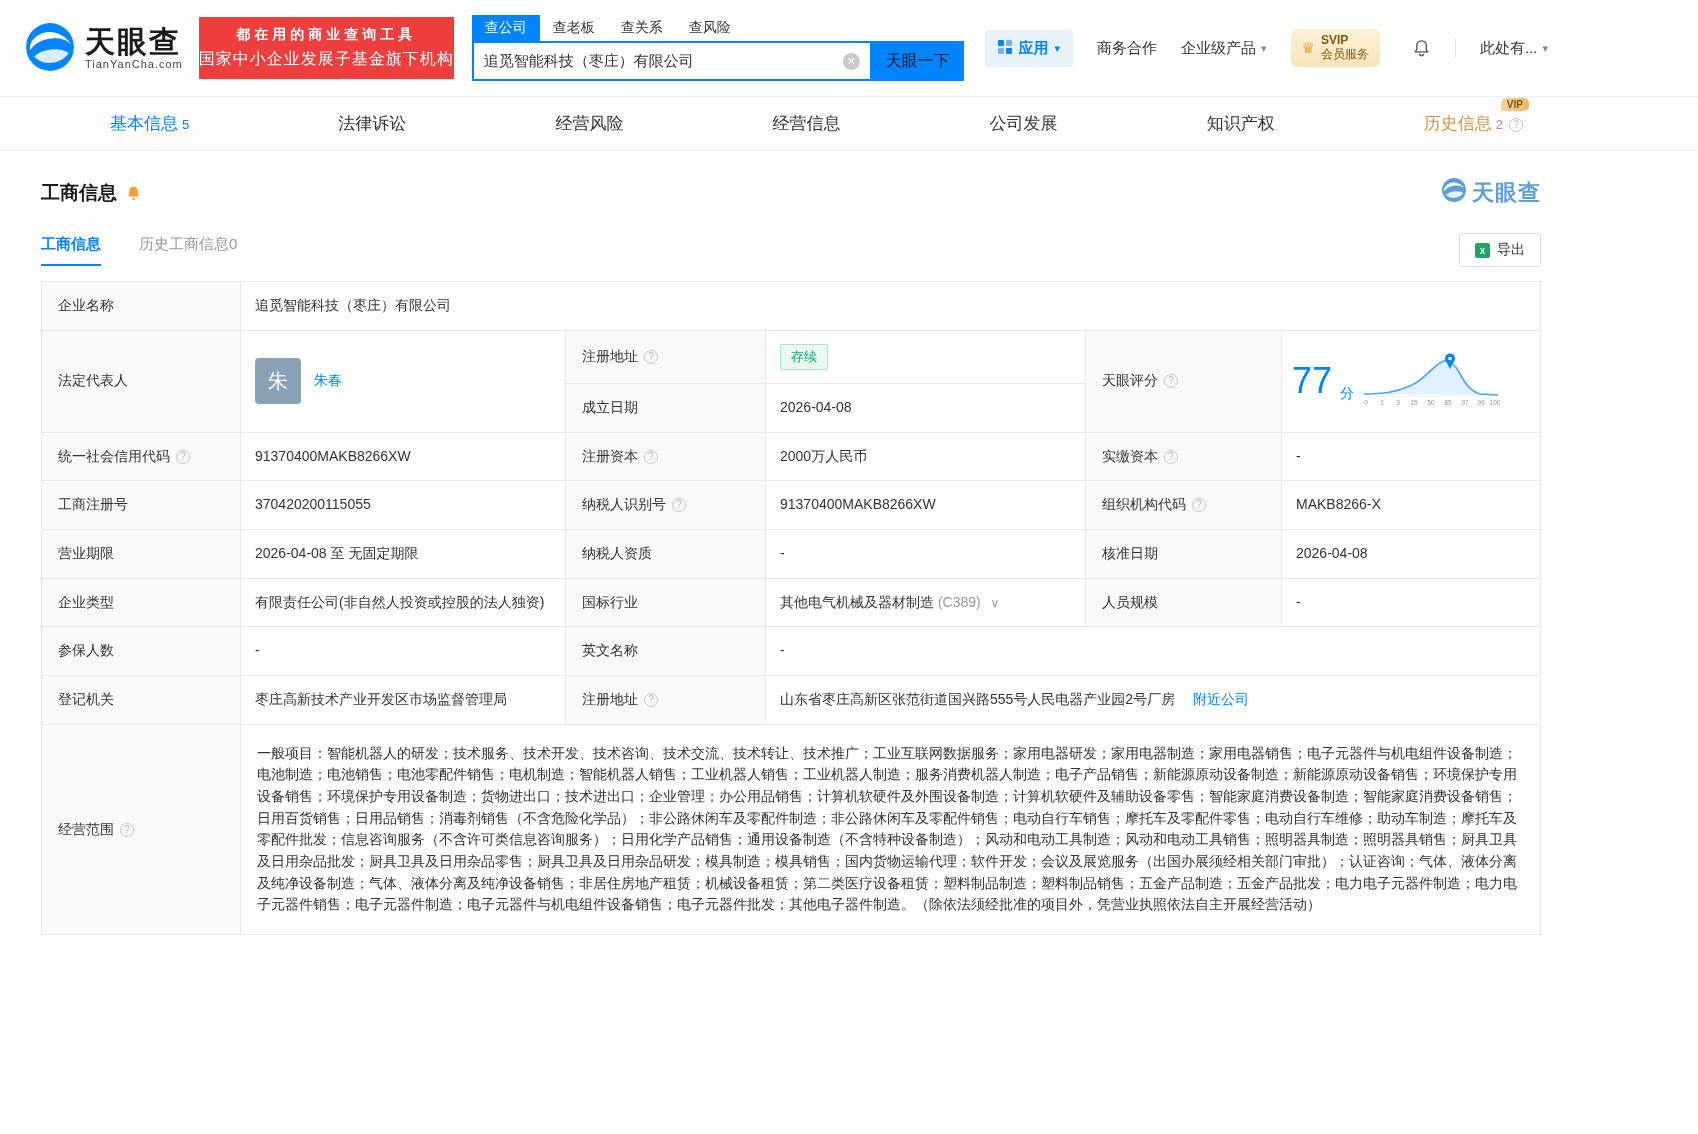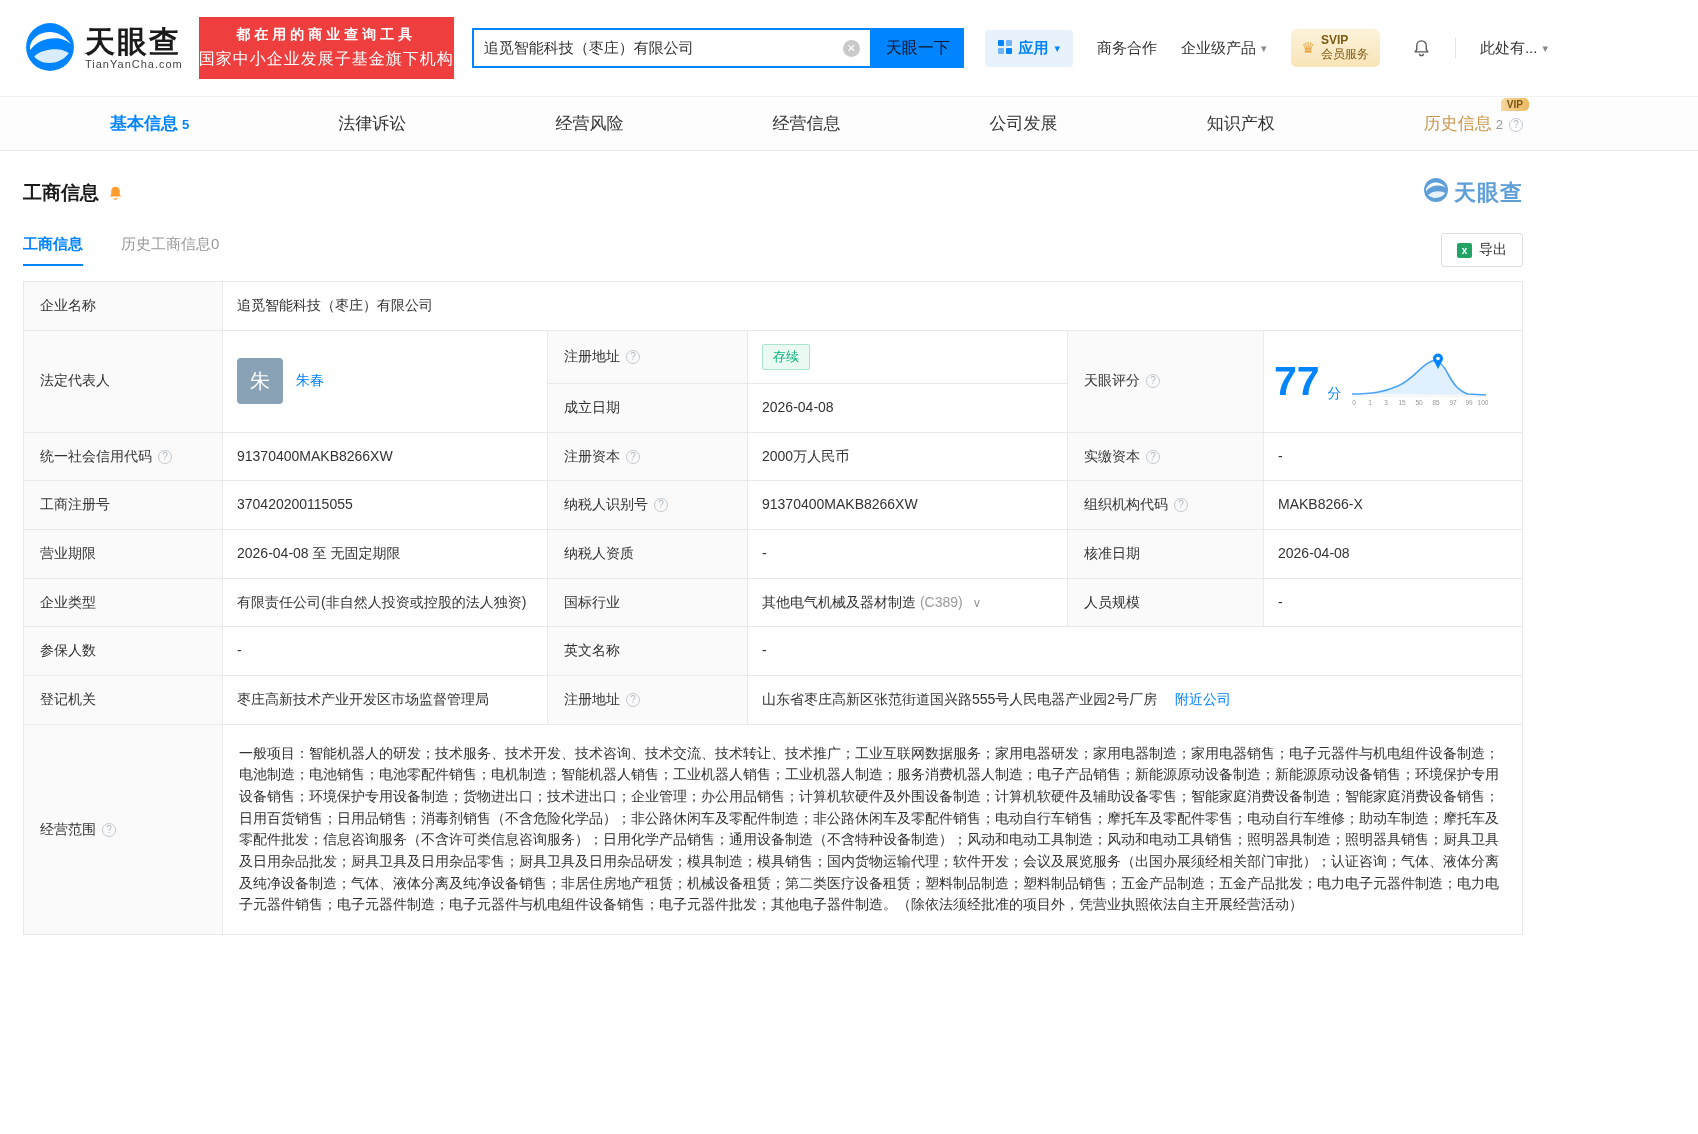--- a/index.html
+++ b/index.html
@@ -38,30 +38,30 @@
   .svip-badge { display:flex; align-items:center; gap:6px; background:linear-gradient(180deg,#fdf2da,#f8e4b8); border-radius:6px; padding:5px 11px; cursor:pointer; }
   .crown { color:#e8a33d; font-size:15px; }
   .svip-txt { line-height:1.15; font-size:12px; color:#7c5a12; font-weight:bold; }
   .svip-sub { font-weight:normal; }
   .hdr-divider { width:1px; height:20px; background:#e3e3e3; }
 
   
   .main-tabs { display:flex; justify-content:space-between; align-items:center; height:55px;
     padding:0 175px 0 110px; border-top:1px solid #f1f1f1; border-bottom:1px solid #ececec; background:#fdfdfe; }
   .main-tab { font-size:17px; color:#333; cursor:pointer; position:relative; }
-  .main-tab.active { color:#0084ff; font-weight:bold; }
+  .main-tab.active { color:#0084ff; font-weight:normal; }
   .main-tab.history { color:#c9974c; }
   .cnt { font-size:13px; margin-left:4px; }
   .cnt-blue { color:#0084ff; }
   .cnt-gray { color:#999; }
   .vip-badge { position:absolute; top:-14px; right:-6px; background:linear-gradient(90deg,#f6d79e,#ecb964);
     color:#7a5410; font-size:10px; font-weight:bold; padding:1px 6px; border-radius:5px 5px 5px 0; }
 
   
-  .container { width:1500px; margin-left:23px; padding-bottom:40px; }
+  .container { width:1500px; margin-left:41px; padding-bottom:40px; }
   .section-head { display:flex; align-items:center; margin-top:26px; }
   .section-title { font-size:19px; font-weight:bold; color:#1a1a1a; }
   .section-bell { margin-left:8px; cursor:pointer; display:inline-flex; }
   .watermark { margin-left:auto; display:flex; align-items:center; gap:5px; color:#5e9fd8; font-size:22px; font-weight:bold; letter-spacing:1px; }
 
   .sub-tabs { display:flex; align-items:center; gap:38px; margin-top:24px; }
   .sub-tab { font-size:15px; color:#999; cursor:pointer; padding-bottom:10px; border-bottom:2px solid transparent; }
   .sub-tab.active { color:#0084ff; font-weight:bold; border-bottom-color:#0084ff; }
   .export-btn { margin-left:auto; display:flex; align-items:center; gap:7px; border:1px solid #ddd; border-radius:3px;
     padding:7px 15px; font-size:14px; color:#333; background:#fff; cursor:pointer; }
@@ -75,21 +75,21 @@
   .q { display:inline-block; width:14px; height:14px; border:1px solid #c3c9d0; border-radius:50%; color:#b3bac2;
     font-size:10px; line-height:12px; text-align:center; margin-left:6px; vertical-align:1px; cursor:pointer; }
   .q::after { content:"?"; }
   .tag-green { display:inline-block; background:#ebf9f3; color:#0bb37a; border:1px solid #a9e4cd; font-size:13px; padding:2px 10px; border-radius:2px; }
   .rep-cell { display:flex; align-items:center; gap:13px; }
   .avatar { width:46px; height:46px; background:#8aa2b5; border-radius:4px; color:#fff; font-size:20px;
     display:flex; align-items:center; justify-content:center; flex-shrink:0; }
   .gray { color:#999; }
   .chev { color:#999; font-size:12px; margin-left:6px; cursor:pointer; }
   .score-cell-inner { display:flex; align-items:center; gap:8px; }
-  .score-num { font-size:41px; font-weight:bold; color:#0084ff; line-height:1; }
+  .score-num { font-size:36px; font-weight:normal; color:#0084ff; line-height:1; }
   .score-unit { font-size:14px; color:#0084ff; align-self:flex-end; padding-bottom:5px; }
   .scope-cell { line-height:2.15; padding:18px 16px !important; }
   .addr-link { margin-left:14px; white-space:nowrap; }
 </style>
 </head>
 <body>
 
 <header class="top-header">
   <div class="logo">
     <span>
@@ -104,20 +104,26 @@
       <div class="logo-en">TianYanCha.com</div>
     </span>
   </div>
 
   <div class="promo">
     <div class="promo-l1">都在用的商业查询工具</div>
     <div class="promo-l2">国家中小企业发展子基金旗下机构</div>
   </div>
 
   <div class="search-block">
+    <div class="search-tabs">
+      <div class="search-tab active">查公司</div>
+      <div class="search-tab">查老板</div>
+      <div class="search-tab">查关系</div>
+      <div class="search-tab">查风险</div>
+    </div>
     <div class="search-row">
       <div class="search-input-wrap">
         <input type="text" value="追觅智能科技（枣庄）有限公司" style="">
         <span class="clear-icon">✕</span>
       </div>
       <button class="search-btn">天眼一下</button>
     </div>
   </div>
 
   <div class="header-right">

